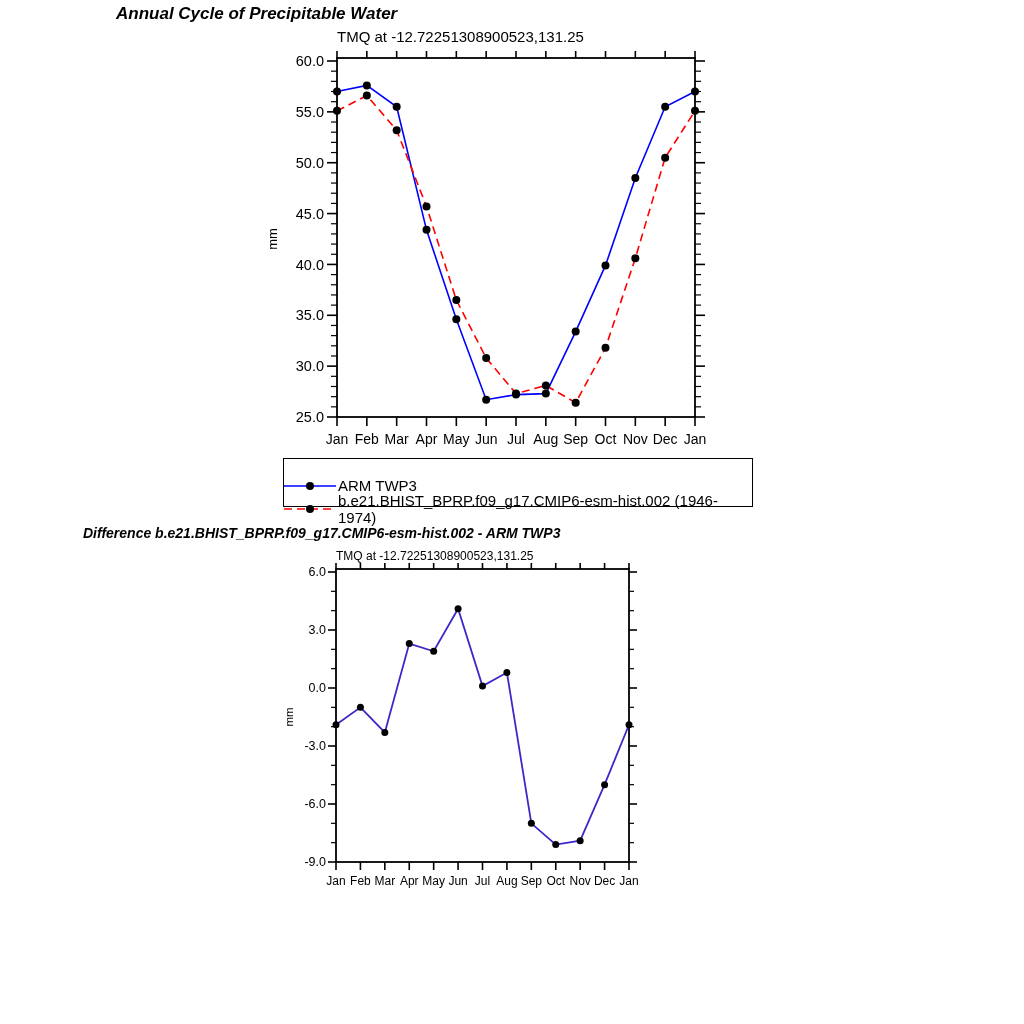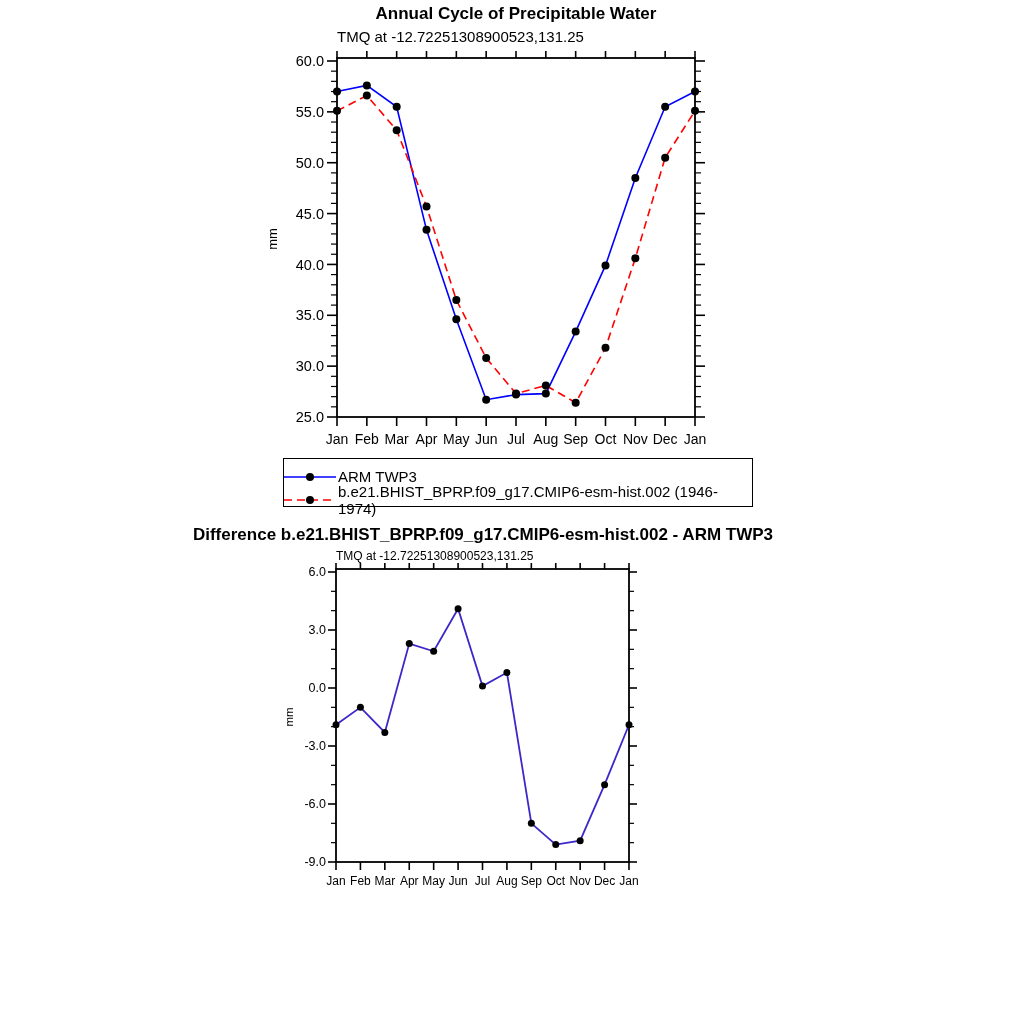--- a/index.html
+++ b/index.html
@@ -1,29 +1,29 @@
 <!DOCTYPE html>
 <html><head>
 <meta charset="utf-8">
 <style>
   html,body{margin:0;padding:0;background:#ffffff;}
   #canvas{position:relative;width:1024px;height:1024px;background:#fff;overflow:hidden;
           font-family:"Liberation Sans",sans-serif;color:#000;}
   #charts{position:absolute;left:0;top:0;}
   svg text{font-family:"Liberation Sans",sans-serif;fill:#000;}
   .abs{position:absolute;white-space:nowrap;}
-  .chart-title{font-weight:bold;text-align:center;}
+  .chart-title{font-weight:bold;text-align:left;font-style:italic;}
   #top-title{left:116px;top:4px;width:800px;font-size:17px;}
   #top-subtitle{left:337px;top:28px;font-size:15px;}
-  #bottom-title{left:83px;top:525px;width:800px;font-size:17px;}
+  #bottom-title{left:83px;top:525px;width:800px;font-size:14px;}
   #bottom-subtitle{left:336px;top:549px;font-size:12px;}
   #legend{position:absolute;left:283px;top:458px;width:470px;height:49px;
           border:1.6px solid #000;box-sizing:border-box;background:#fff;}
   .legend-row{display:flex;align-items:center;height:23px;}
-  .legend-row:first-child{margin-top:6px;}
+  .legend-row:first-child{margin-top:15px;}
   .legend-label{font-size:15px;margin-left:2px;}
   .legend-sample{flex:0 0 auto;}
 </style>
 </head>
 <body>
 
 <div id="canvas">
 
   <svg id="charts" width="1024" height="1024">
       <g>

